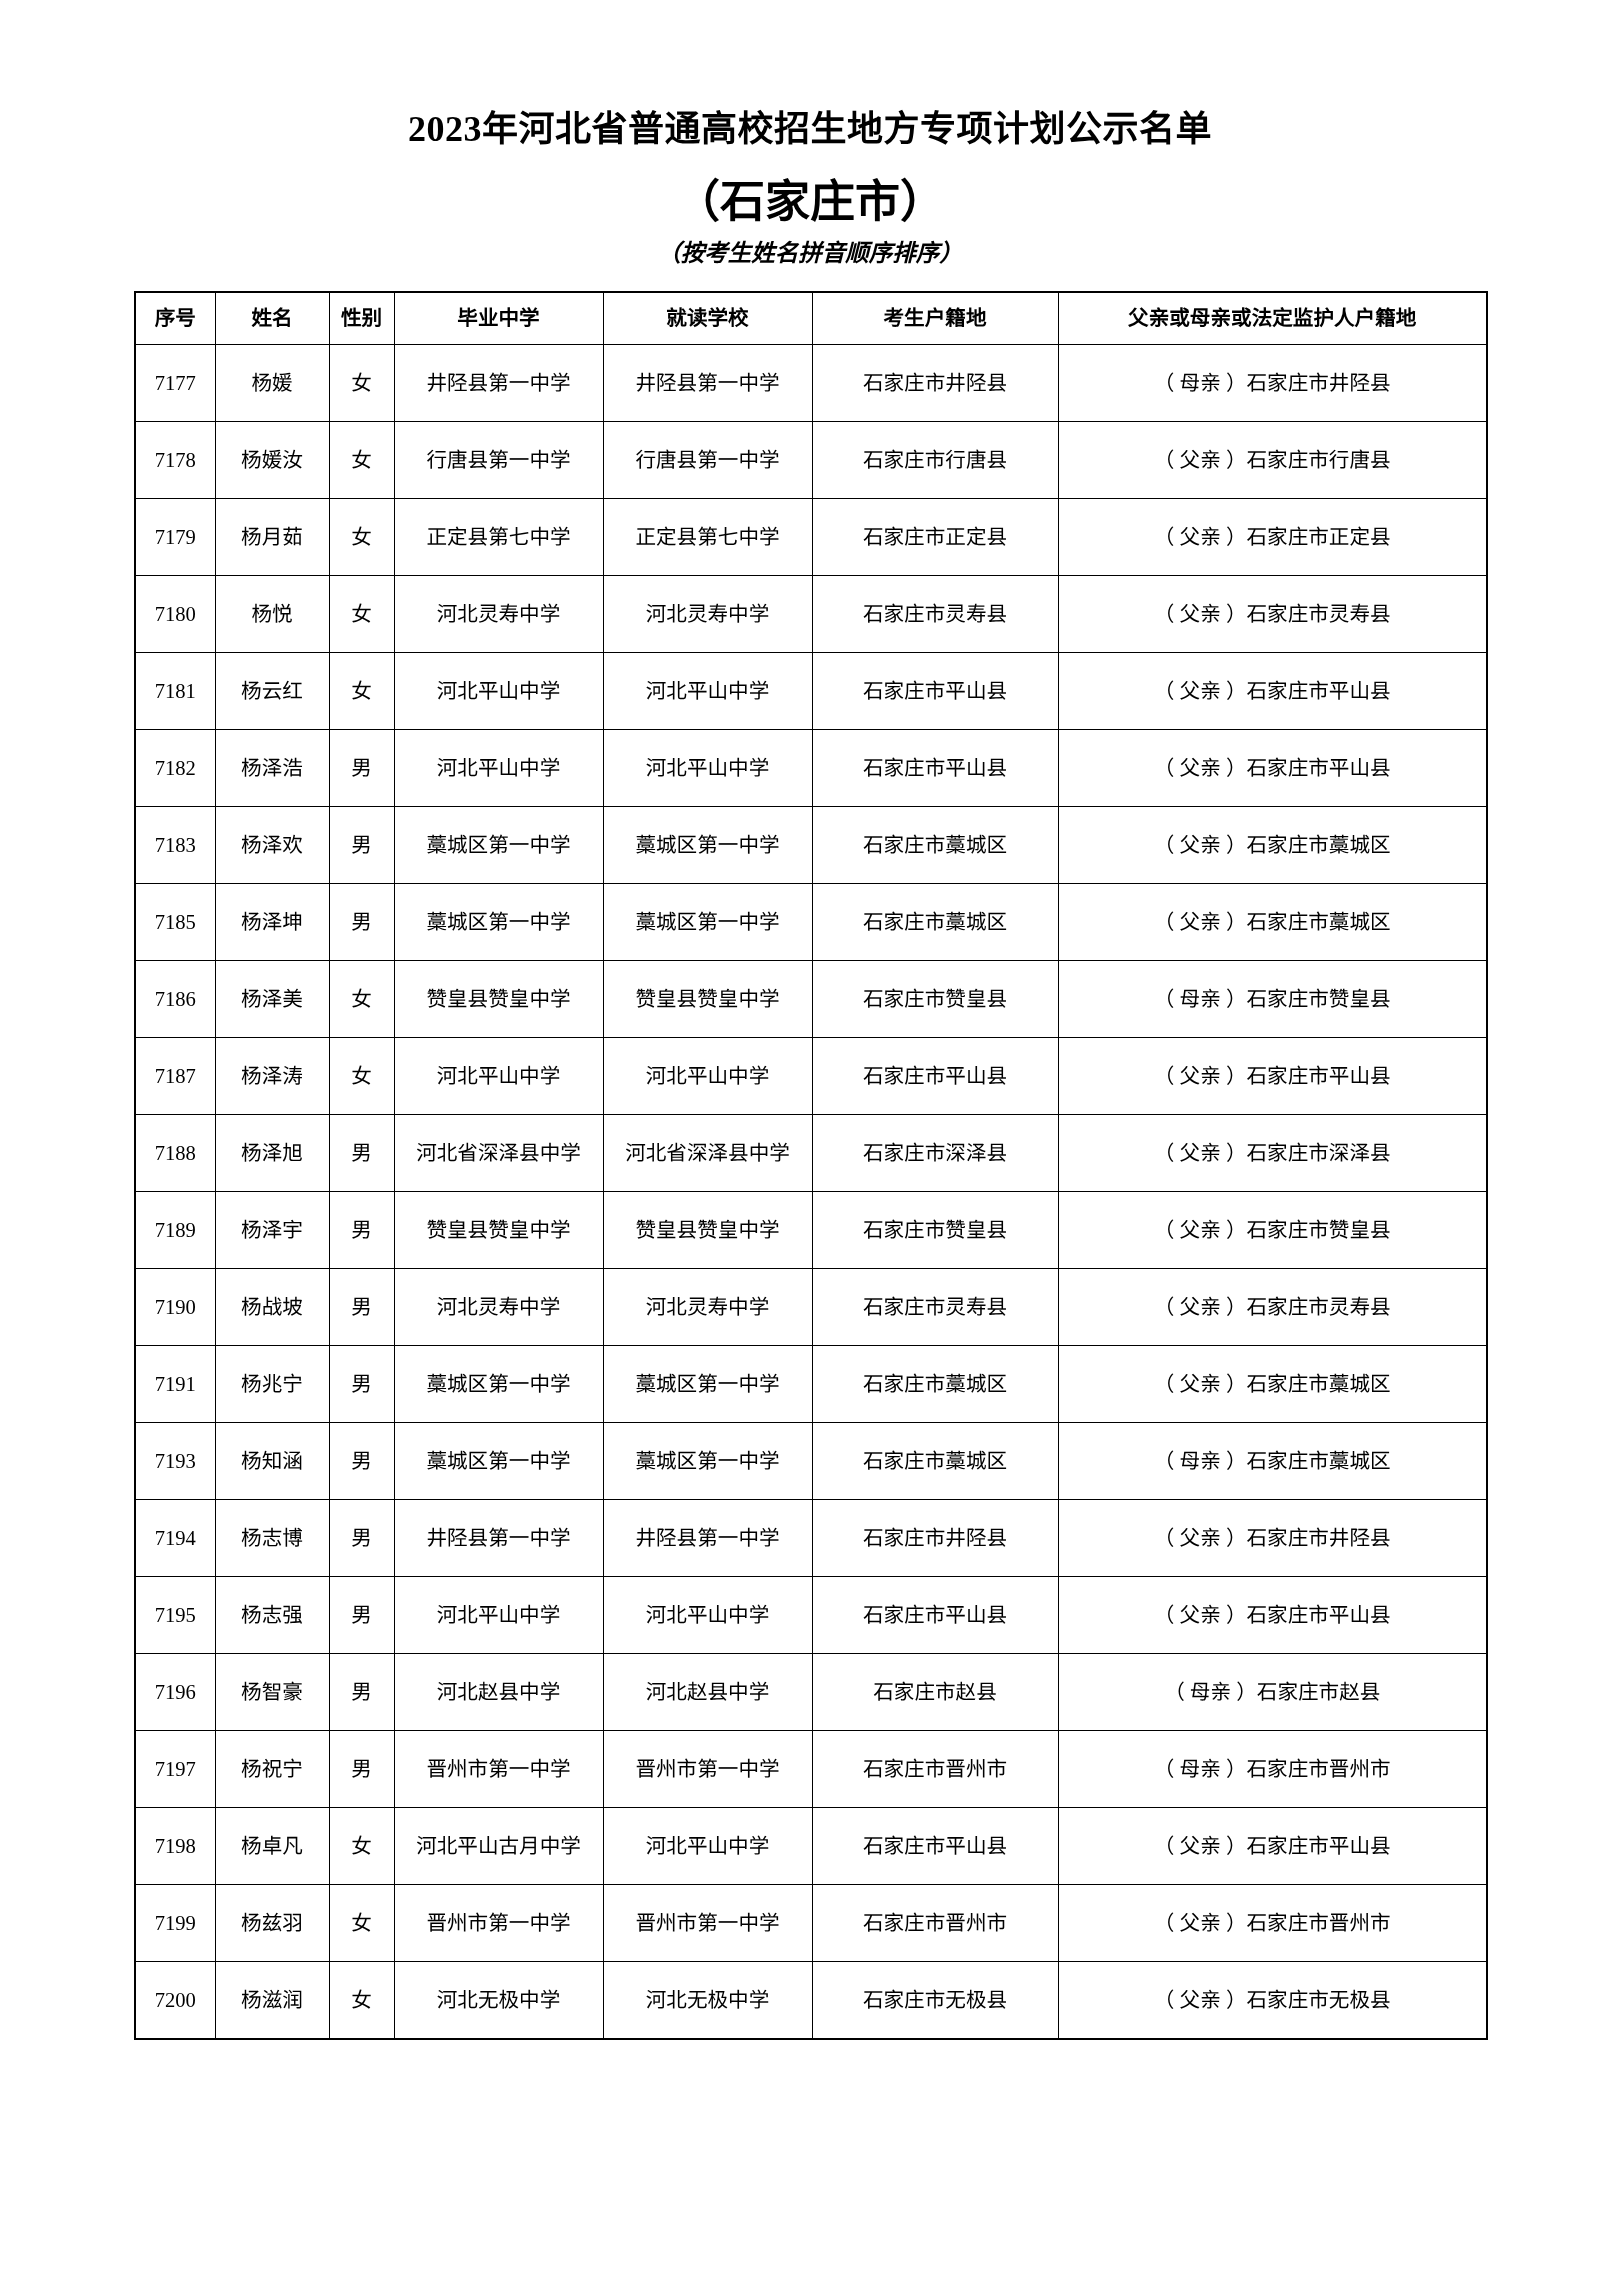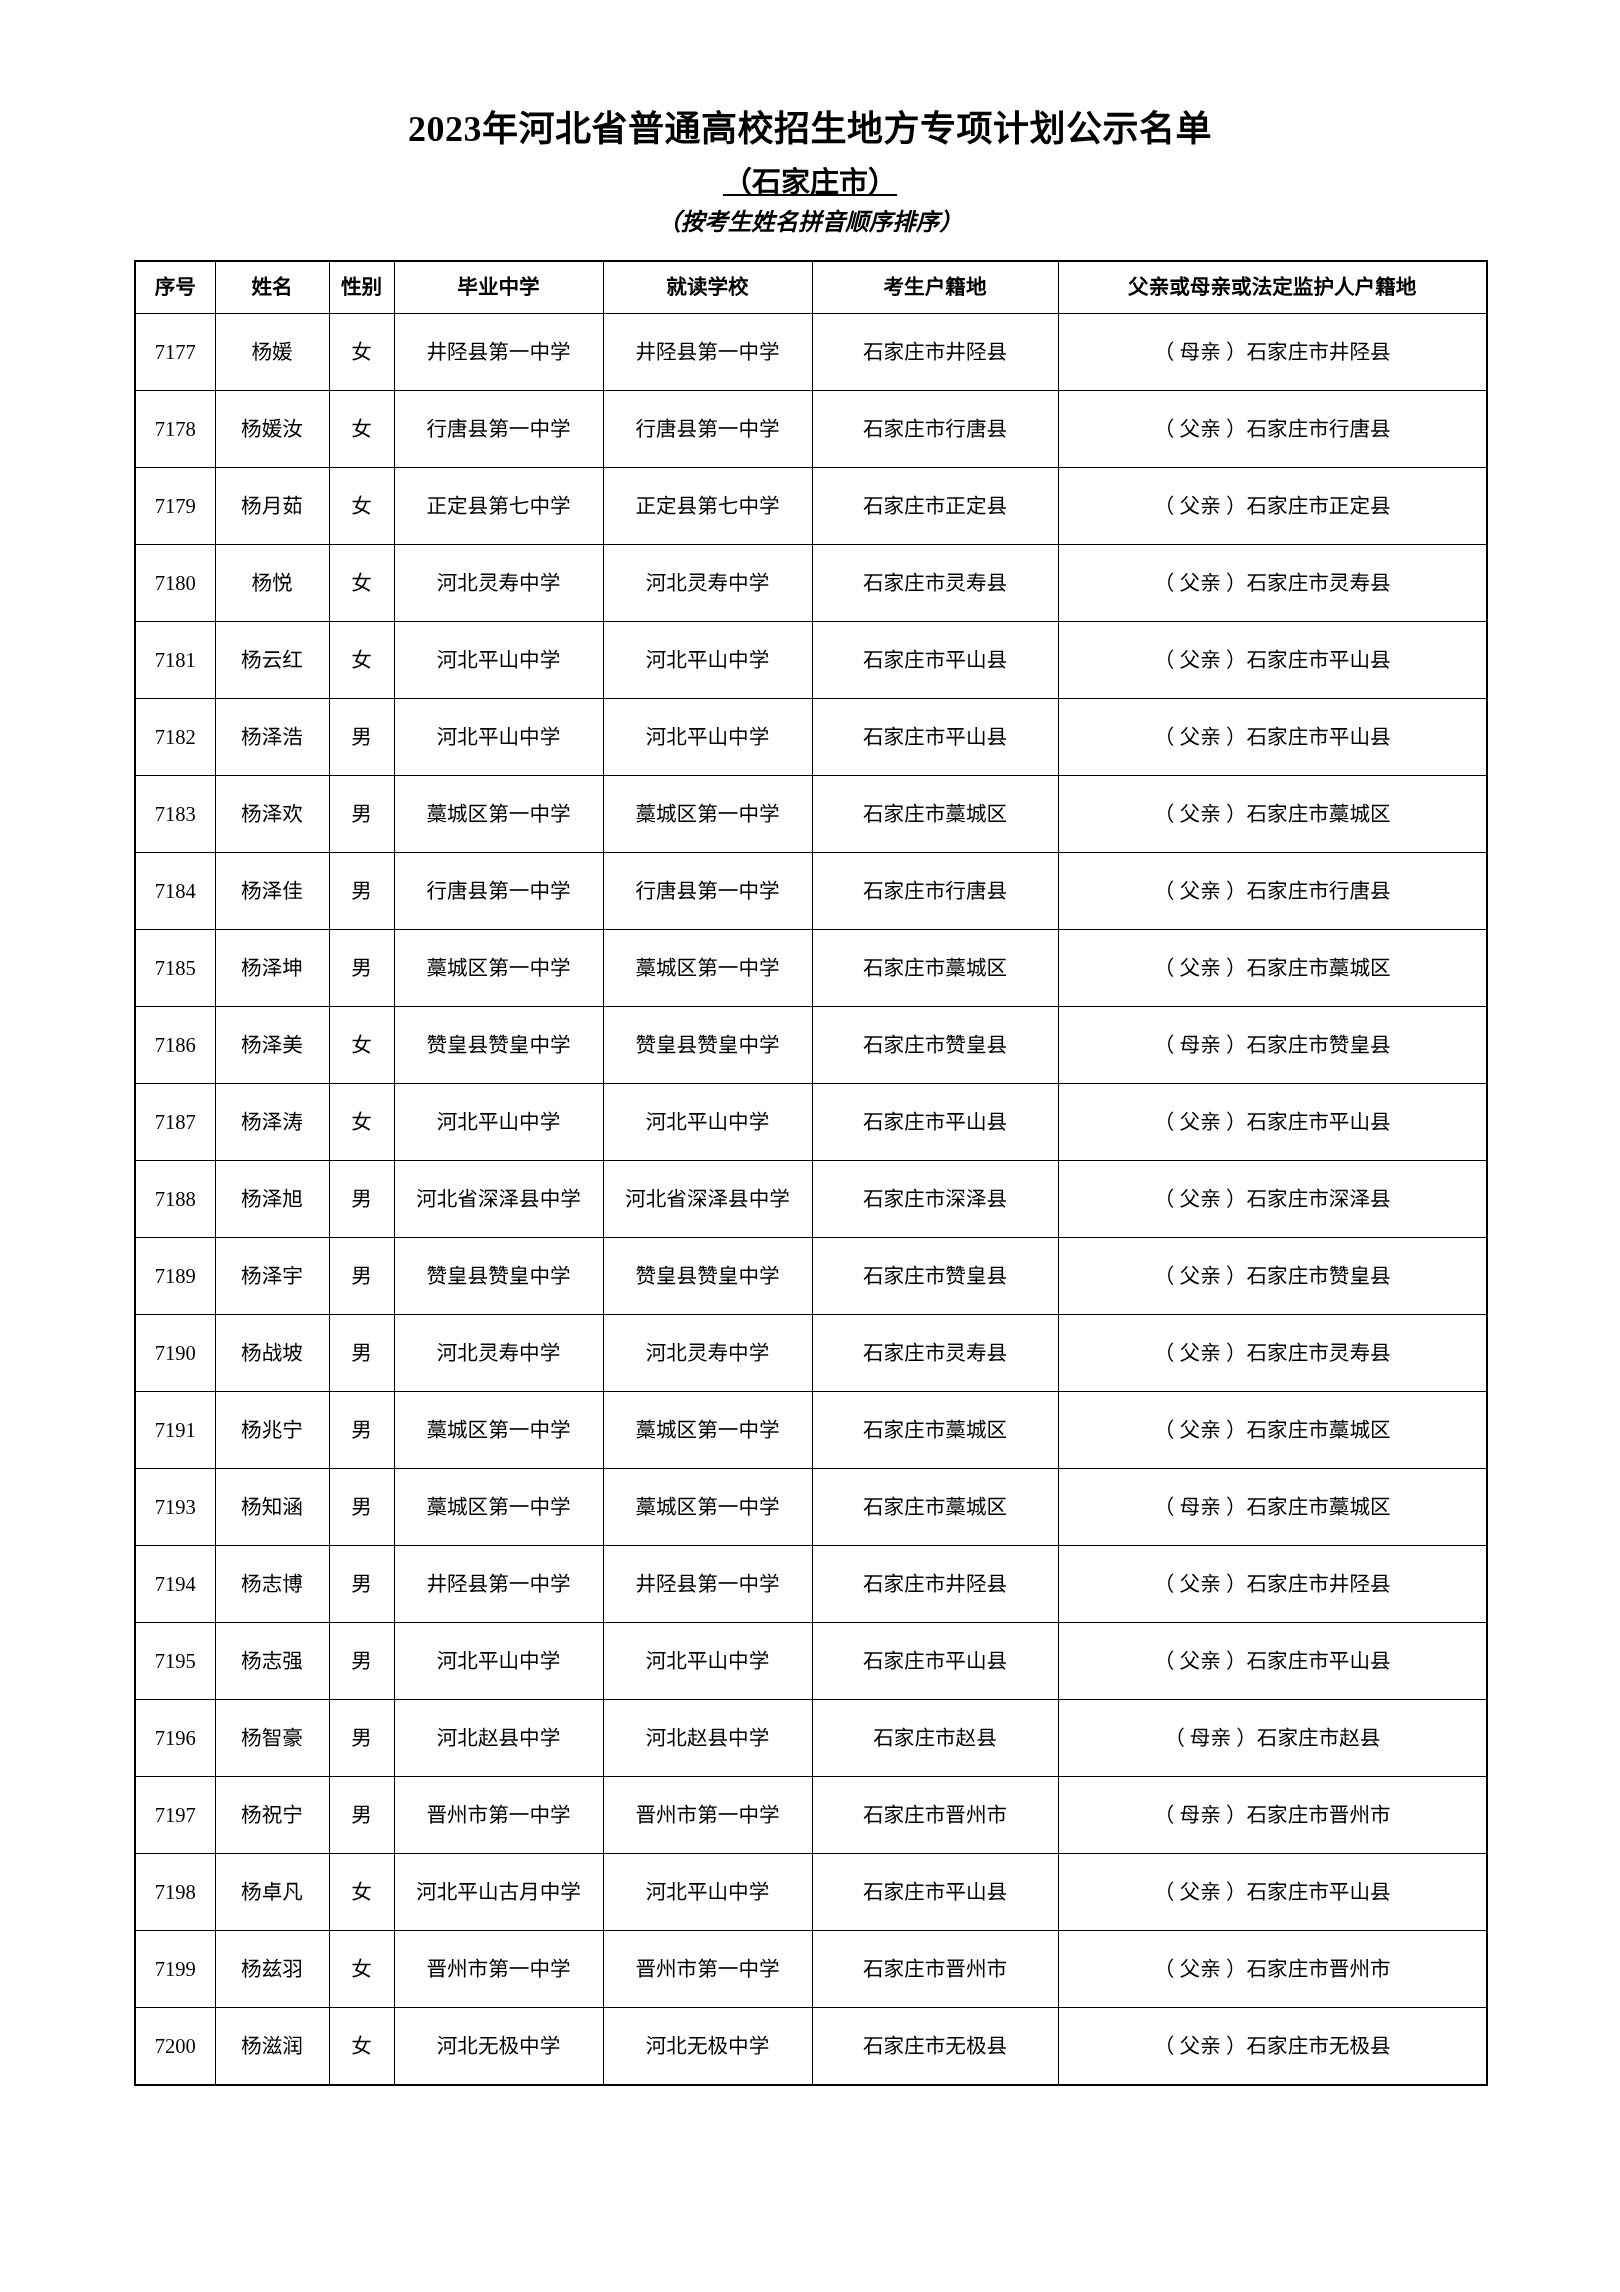--- a/index.html
+++ b/index.html
@@ -28,25 +28,24 @@
     text-align: center;
   }
   .doc-title {
     font-size: 36px;
     font-weight: bold;
     letter-spacing: 0.5px;
     line-height: 1.28;
     margin: 0;
   }
   .doc-subtitle {
-    font-size: 29px;
+    font-size: 45px;
     font-weight: bold;
     line-height: 1.32;
-    margin: 11px 0 0 0;
-    text-decoration: underline;
+    margin: 21px 0 0 0;
   }
   .doc-note {
     font-size: 23.5px;
     font-weight: bold;
     line-height: 1.3;
     margin: 5.9px 0 0 0;
     font-style: italic;
   }
   .table-wrap {
     margin-top: 22.5px;
@@ -179,29 +178,20 @@
           <tr>
             <td>7183</td>
             <td>杨泽欢</td>
             <td>男</td>
             <td>藁城区第一中学</td>
             <td>藁城区第一中学</td>
             <td>石家庄市藁城区</td>
             <td>（ 父亲 ）石家庄市藁城区</td>
           </tr>
           <tr>
-            <td>7184</td>
-            <td>杨泽佳</td>
-            <td>男</td>
-            <td>行唐县第一中学</td>
-            <td>行唐县第一中学</td>
-            <td>石家庄市行唐县</td>
-            <td>（ 父亲 ）石家庄市行唐县</td>
-          </tr>
-          <tr>
             <td>7185</td>
             <td>杨泽坤</td>
             <td>男</td>
             <td>藁城区第一中学</td>
             <td>藁城区第一中学</td>
             <td>石家庄市藁城区</td>
             <td>（ 父亲 ）石家庄市藁城区</td>
           </tr>
           <tr>
             <td>7186</td>

